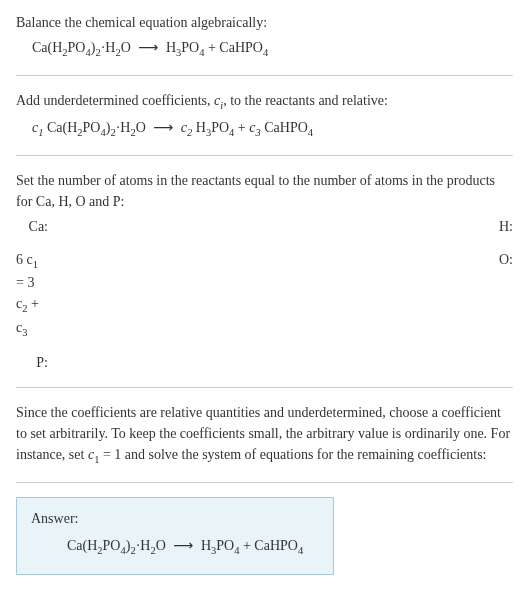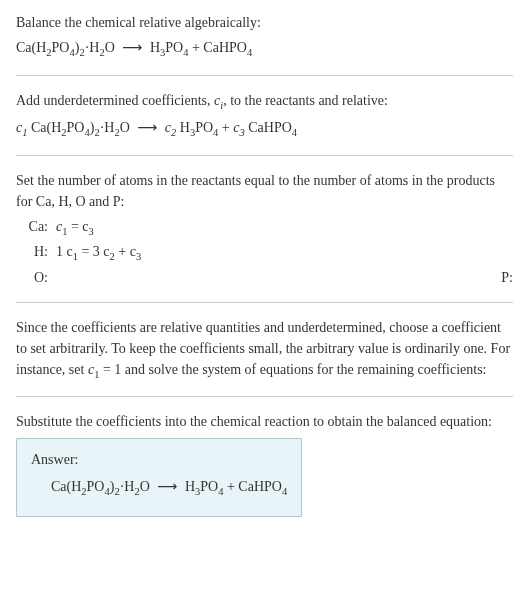--- a/index.html
+++ b/index.html
@@ -19,36 +19,36 @@
     .section {
       margin-bottom: 8px;
     }
     .divider {
       border: none;
       border-top: 1px solid #ccc;
       margin: 14px 0;
     }
     .equation {
       font-family: Georgia, serif;
-      margin: 4px 0;
+      margin: 4px 16px;
     }
     .sub {
       vertical-align: sub;
       font-size: 0.75em;
     }
     .italic {
       font-style: italic;
     }
     .arrow {
       margin: 0 4px;
     }
     .atom-table {
       display: grid;
       grid-template-columns: 32px auto;
-      gap: 2px 8px;
+      gap: 12px 8px;
       margin-top: 4px;
     }
     .atom-label {
       text-align: right;
     }
     .answer-box {
       border: 1px solid #a8c8d8;
       background: #e8f4f8;
       padding: 10px 14px 12px 14px;
       width: fit-content;
@@ -65,21 +65,21 @@
       margin-top: 2px;
     }
     .coef-line {
       margin: 1px 0;
     }
   </style>
 </head>
 <body>
 
 <div class="section">
-  <div>Balance the chemical relative algebraically:</div>
+  <div>Balance the chemical equation algebraically:</div>
   <div class="equation">
     <span><span>Ca(H</span><span class="sub">2</span><span>PO</span><span class="sub">4</span><span>)</span><span class="sub">2</span><span>·H</span><span class="sub">2</span><span>O</span></span>
     <span class="arrow">⟶</span>
     <span><span>H</span><span class="sub">3</span><span>PO</span><span class="sub">4</span></span><span> + </span><span><span>CaHPO</span><span class="sub">4</span></span>
   </div>
 </div>
 
 <hr class="divider">
 
 <div class="section">
@@ -93,41 +93,39 @@
     <span> <span>CaHPO</span><span class="sub">4</span></span>
   </div>
 </div>
 
 <hr class="divider">
 
 <div class="section">
   <div>Set the number of atoms in the reactants equal to the number of atoms in the products for Ca, H, O and P:</div>
   <div class="atom-table">
     <div class="atom-label">Ca:</div>
-    <div><span class="italic">c</span><span class="sub">1</span><span> = c</span><span class="sub">3</span></div>
 
     <div class="atom-label">H:</div>
-    <div><span>1 c</span><span class="sub">1</span><span> = 3 c</span><span class="sub">2</span><span> + c</span><span class="sub">3</span></div>
+    <div><span>6 c</span><span class="sub">1</span><span> = 3 c</span><span class="sub">2</span><span> + c</span><span class="sub">3</span></div>
 
     <div class="atom-label">O:</div>
 
     <div class="atom-label">P:</div>
   </div>
 </div>
 
 <hr class="divider">
 
 <div class="section">
   <div><span>Since the coefficients are relative quantities and underdetermined, choose a coefficient to set arbitrarily. To keep the coefficients small, the arbitrary value is ordinarily one. For instance, set </span><span class="italic">c</span><span class="sub">1</span><span> = 1 and solve the system of equations for the remaining coefficients:</span></div>
 </div>
 
 <hr class="divider">
 
 <div class="section">
-  <div>Substitute the coefficients into the chemical reaction to obtain the balanced equation:</div>
   <div class="answer-box">
     <div class="answer-title">Answer:</div>
     <div class="answer-eq equation">
       <span><span>Ca(H</span><span class="sub">2</span><span>PO</span><span class="sub">4</span><span>)</span><span class="sub">2</span><span>·H</span><span class="sub">2</span><span>O</span></span>
       <span class="arrow">⟶</span>
       <span><span>H</span><span class="sub">3</span><span>PO</span><span class="sub">4</span></span><span> + </span><span><span>CaHPO</span><span class="sub">4</span></span>
     </div>
   </div>
 </div>
 

